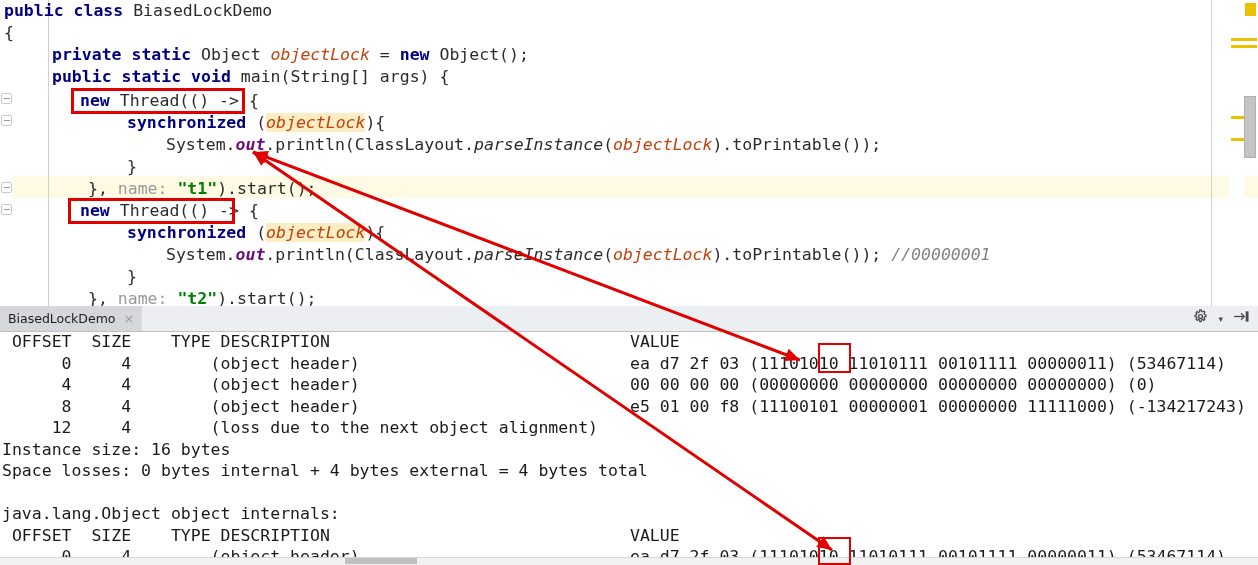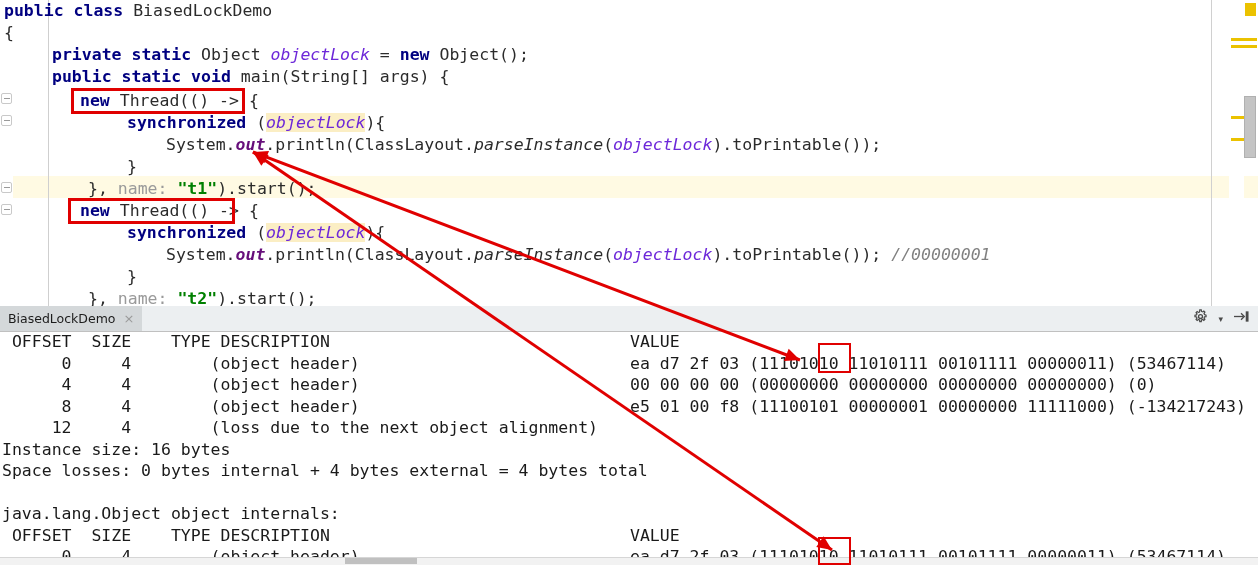--- a/index.html
+++ b/index.html
@@ -67,21 +67,21 @@
     position: absolute;
     left: 4px;
     height: 22px;
     white-space: pre;
   }
 
   
   .kw      { color: #000080; font-weight: bold; }
   .plain   { color: #2b2b2b; }
   .type    { color: #2b2b2b; }
-  .field   { color: #6d28d9; font-style: italic; }
+  .field   { color: #c2410c; font-style: italic; }
   .statfld { color: #660e7a; font-style: italic; font-weight: bold; }
   .method  { color: #2b2b2b; font-style: italic; }
   .str     { color: #008000; font-weight: bold; }
   .cmt     { color: #808080; font-style: italic; }
   .hintlbl { color: #9a9a9a; margin-top: 9px; }
   .hl-ident{ background: #fbeec4; }
 
   
   #caret-row-highlight {
     position: absolute;

